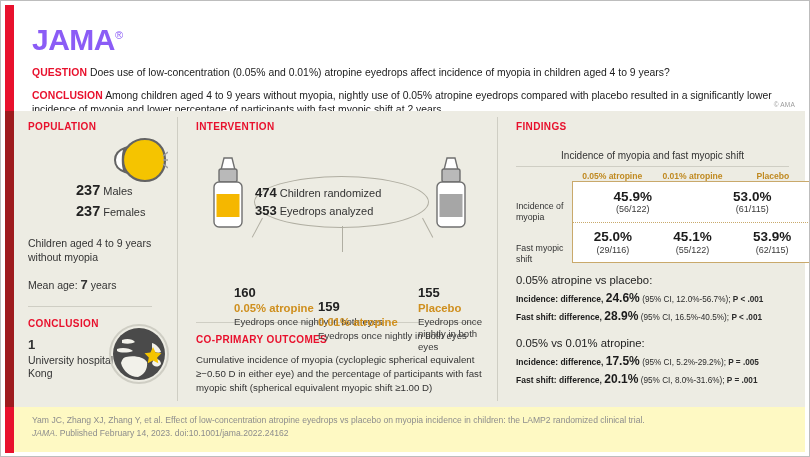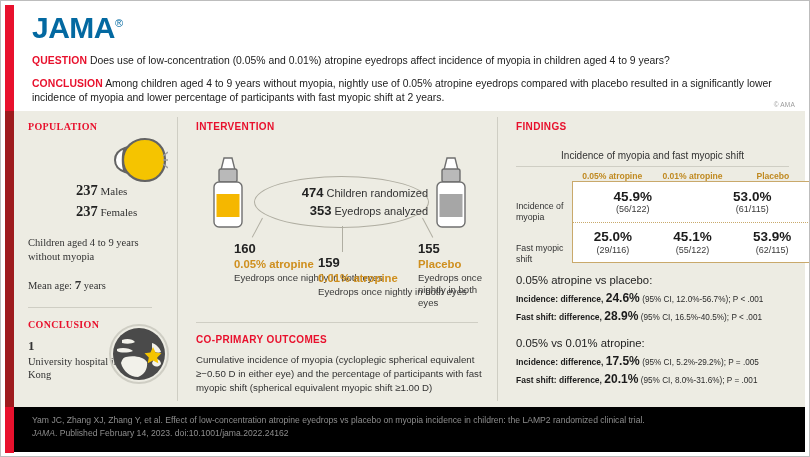--- a/index.html
+++ b/index.html
@@ -20,34 +20,34 @@
   
   .spine { position: absolute; left: 4px; width: 9px; }
   .spine-top    { top: 4px;   height: 106px; background: #e8112d; }
   .spine-mid    { top: 110px; height: 296px; background: #9e1b1e; }
   .spine-bottom { top: 406px; height: 46px;  background: #e8112d; }
 
   
   .header { position: absolute; left: 13px; top: 4px; right: 4px; height: 106px;
             background: #ffffff; padding: 8px 14px 0 18px; }
   .logo { font-family: "Liberation Sans", sans-serif; font-weight: 700;
-          font-size: 30px; letter-spacing: -0.5px; color: #0369a1; line-height: 1;
-          margin-top: 0; }
+          font-size: 30px; letter-spacing: -0.5px; color: #8b5cf6; line-height: 1;
+          margin-top: 12px; }
   .logo sup { font-size: 11px; font-weight: 400; vertical-align: super; }
   .qline { margin-top: 11px; font-size: 10.4px; line-height: 1.34; color: #1b1b1b; }
   .cline { margin-top: 9px; font-size: 10.4px; line-height: 1.34; color: #1b1b1b; }
   .klabel { color: #e8112d; font-weight: 700; letter-spacing: 0.1px; }
   .copyright { position: absolute; right: 10px; bottom: 3px;
                font-size: 6.5px; color: #9a9a9a; letter-spacing: .2px; }
 
   
   .band { position: absolute; left: 13px; top: 110px; right: 4px; height: 296px;
           background: #edece3; }
   .col { position: absolute; top: 0; bottom: 0; }
-  .col-pop { left: 0; width: 150px; padding: 10px 8px 0 14px; font-family: Liberation Serif, serif; }
+  .col-pop { left: 0; width: 150px; padding: 10px 8px 0 14px; }
   .col-int { left: 166px; width: 316px; padding: 10px 10px 0 16px; }
   .col-fin { left: 486px; right: 0; padding: 10px 10px 0 16px; }
   .vdiv { position: absolute; top: 6px; bottom: 6px; width: 1px; background: #cfcec4; }
   .vdiv-1 { left: 163px; }
   .vdiv-2 { left: 483px; }
 
   .sechead { color: #e8112d; font-weight: 700; font-size: 10px;
              letter-spacing: 0.35px; }
 
   
@@ -64,27 +64,27 @@
   .loc-text { margin-top: 8px; font-size: 10.5px; line-height: 1.3; color: #333; }
   .loc-text .big { font-size: 13px; font-weight: 700; display: block; line-height: 1.25; }
 
   
   .int-stage { position: relative; height: 182px; margin-top: 6px; }
   .bottle { position: absolute; }
   .bottle-l { left: 12px; top: 18px; }
   .bottle-r { left: 235px; top: 18px; }
   .ellipse { position: absolute; left: 58px; top: 38px; width: 175px; height: 52px;
              border: 1.3px solid #b0aea2; border-radius: 50%;
-             display: flex; flex-direction: column; align-items: flex-end;
+             display: flex; flex-direction: column; align-items: flex-start;
              justify-content: center; }
   .ellipse .l { font-size: 11px; color: #333; line-height: 1.35; white-space: nowrap; }
   .ellipse .l b { font-size: 13px; font-weight: 700; color: #222; }
   .leg { position: absolute; background: #b0aea2; width: 1.2px;
          transform-origin: top center; }
-  .arm { font-size: 9.6px; color: #3a3a3a; line-height: 1.28; position: absolute; }
+  .arm { font-size: 9.6px; color: #3a3a3a; line-height: 1.28; position: absolute; margin-top: 44px; }
   .arm .n { font-size: 13px; font-weight: 700; color: #222; display: block;
             line-height: 1.15; }
   .arm .t { font-size: 11.3px; font-weight: 700; color: #cf8f1e; display: block;
             line-height: 1.35; }
   .arm .d { display: block; color: #3a3a3a; }
   .arm-l { left: 38px; top: 104px; }
   .arm-m { left: 122px; top: 118px; }
   .arm-r { left: 222px; top: 104px; }
 
   .int-hdiv { height: 1px; background: #cfcec4; margin: 2px 8px 0 0; }
@@ -112,25 +112,25 @@
   .rowlab-1 { top: 30px; }
   .rowlab-2 { top: 72px; }
 
   .cmp { margin-top: 10px; }
   .cmp + .cmp { margin-top: 10px; }
   .cmp-title { font-size: 11.3px; color: #222; line-height: 1.4; }
   .cmp-line { font-size: 8.5px; color: #1b1b1b; line-height: 1.55; font-weight: 700; }
   .cmp-line .lab { font-weight: 700; }
   .cmp-line .val { font-size: 12px; font-weight: 700; }
   .cmp-line .ci { font-weight: 400; font-size: 8.2px; color: #2b2b2b; }
-  .cmp-line .pv { font-weight: 400; font-size: 8.2px; color: #2b2b2b; }
+  .cmp-line .pv { font-weight: 700; font-size: 8.2px; color: #2b2b2b; }
 
   
   .footer { position: absolute; left: 13px; top: 406px; right: 4px; bottom: 4px;
-            background: #000000; padding: 7px 10px 0 18px; }
+            background: #fef9c3; padding: 7px 10px 0 18px; }
   .footer .l1 { font-size: 8.6px; color: #8d8d8d; line-height: 1.55; }
   .footer .l2 { font-size: 8.6px; color: #8d8d8d; line-height: 1.55; }
   .footer i { font-style: italic; }
 </style>
 </head>
 <body>
 
 <div id="abstract">
 
   <div class="spine spine-top"></div>

